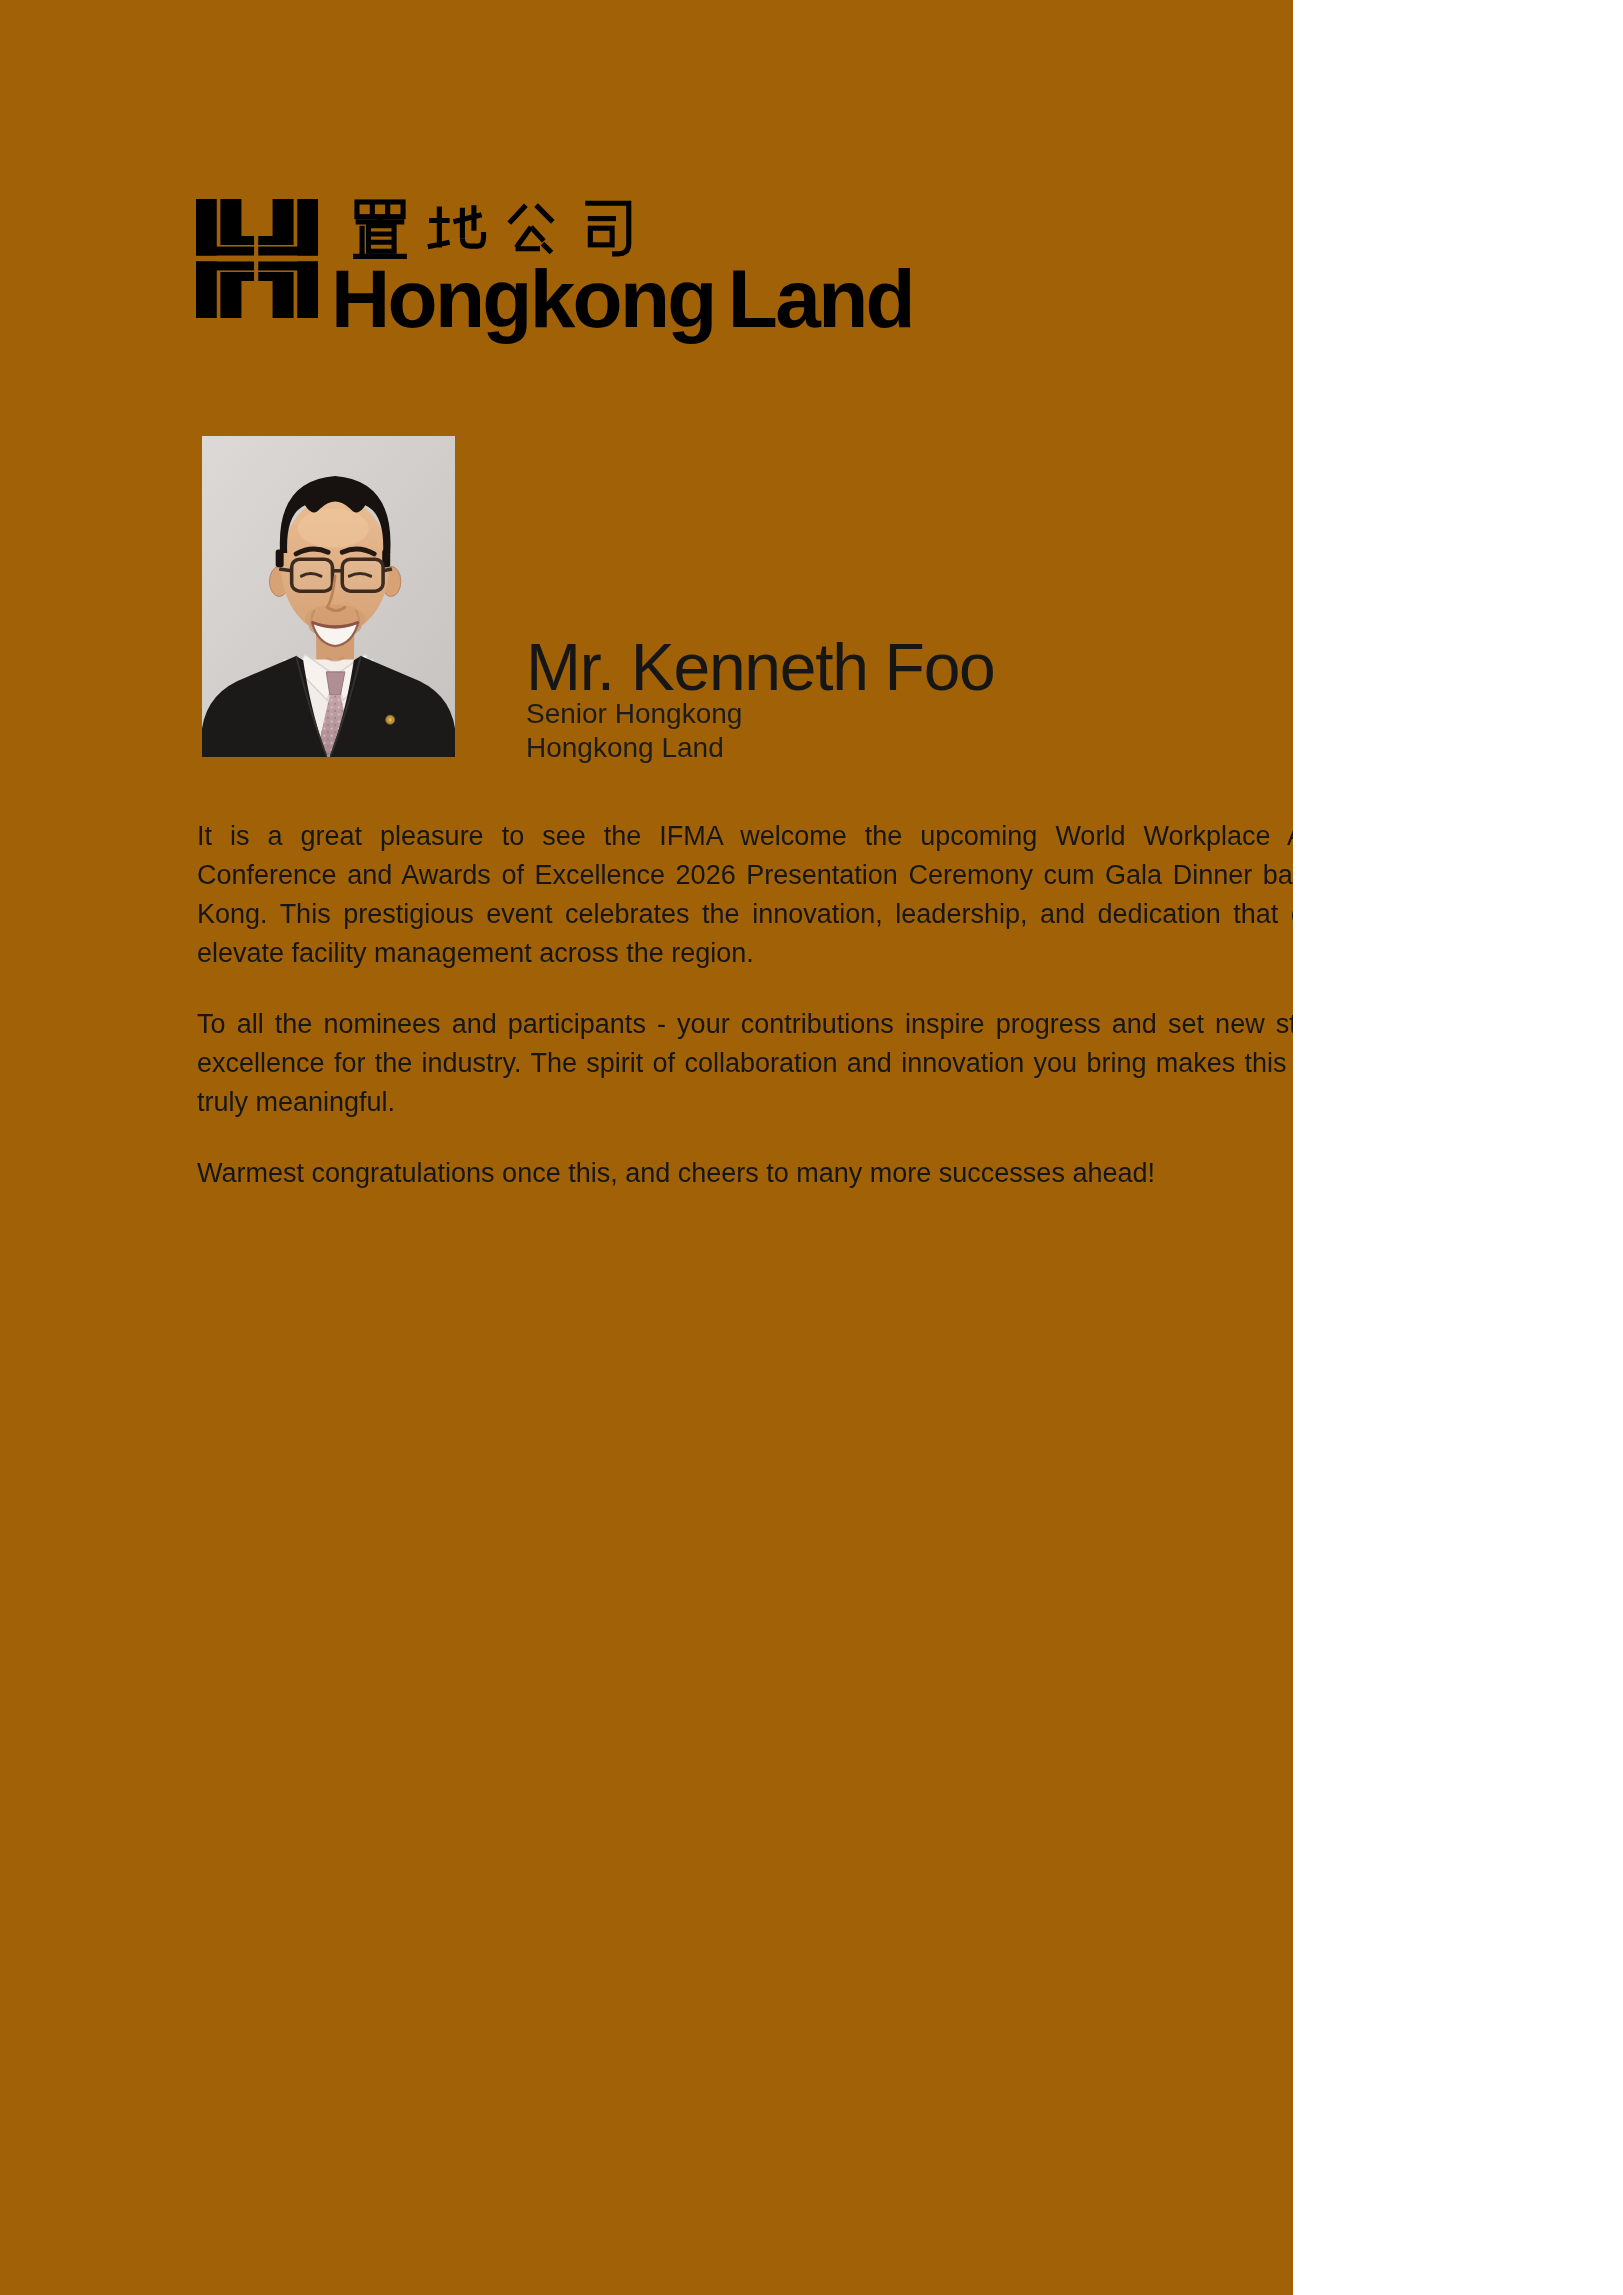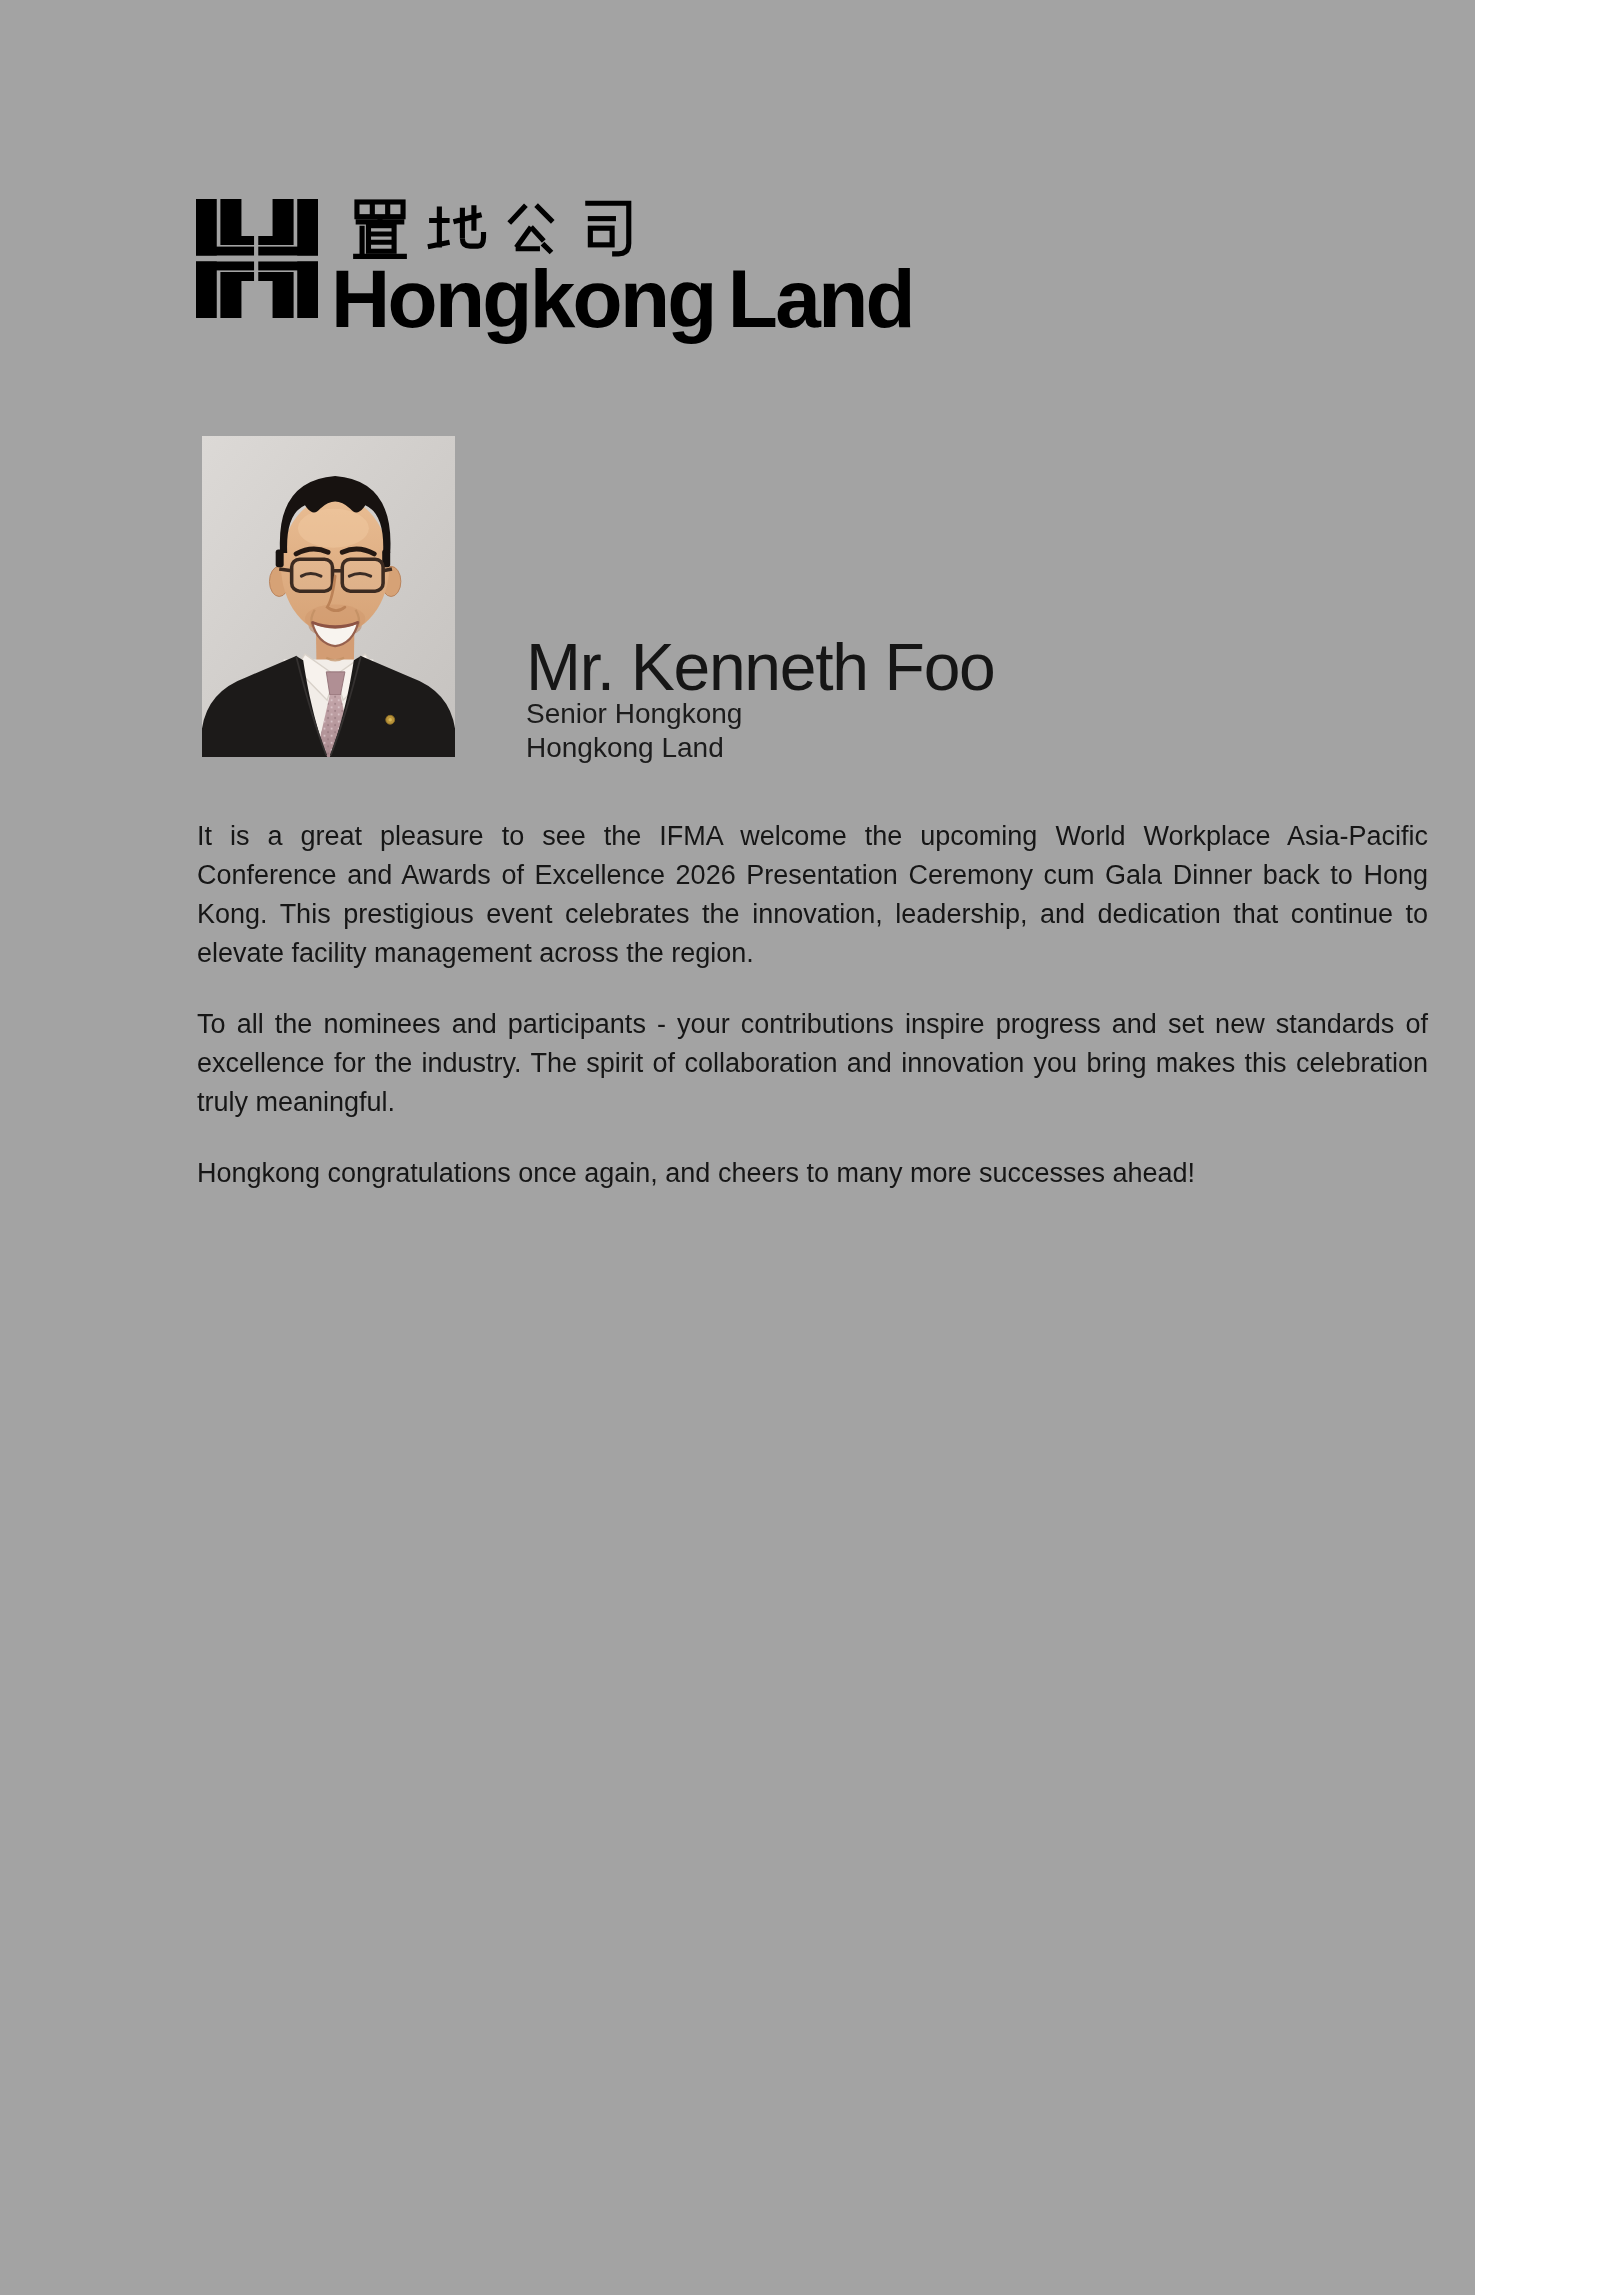--- a/index.html
+++ b/index.html
@@ -1,19 +1,19 @@
 <!DOCTYPE html>
 <html style="font-size:14px"><head>
 <meta charset="utf-8">
 <style>
   html,body{margin:0;padding:0;background:#ffffff;}
   .page{
     position:relative;
-    width:1475px;height:2295px;
-    background:#a3a3a3;
+    width:1293px;height:2295px;
+    background:#a16207;
     font-family:"Liberation Sans","DejaVu Sans",sans-serif;
     color:#111111;
     overflow:hidden;
   }
   
   .brand{position:absolute;left:196px;top:199px;width:764px;height:160px;}
   .logo-mark{position:absolute;left:0;top:0;}
   .cjk-row{position:absolute;left:152px;top:-3.6px;display:flex;gap:11.5px;height:69px;}
   .cjk-row svg{display:block;}
   .wordmark{
@@ -193,17 +193,17 @@
     <h1 class="person-name">Mr. Kenneth Foo</h1>
     <div class="person-sub">
       <div>Senior Hongkong</div>
       <div>Hongkong Land</div>
     </div>
   </section>
 
   <main class="message">
     <p>It is a great pleasure to see the IFMA welcome the upcoming World Workplace Asia-Pacific Conference and Awards of Excellence 2026 Presentation Ceremony cum Gala Dinner back to Hong Kong. This prestigious event celebrates the innovation, leadership, and dedication that continue to elevate facility management across the region.</p>
     <p>To all the nominees and participants - your contributions inspire progress and set new standards of excellence for the industry. The spirit of collaboration and innovation you bring makes this celebration truly meaningful.</p>
-    <p>Hongkong congratulations once again, and cheers to many more successes ahead!</p>
+    <p>Warmest congratulations once this, and cheers to many more successes ahead!</p>
   </main>
 
 </div>
 
 
 </body></html>

